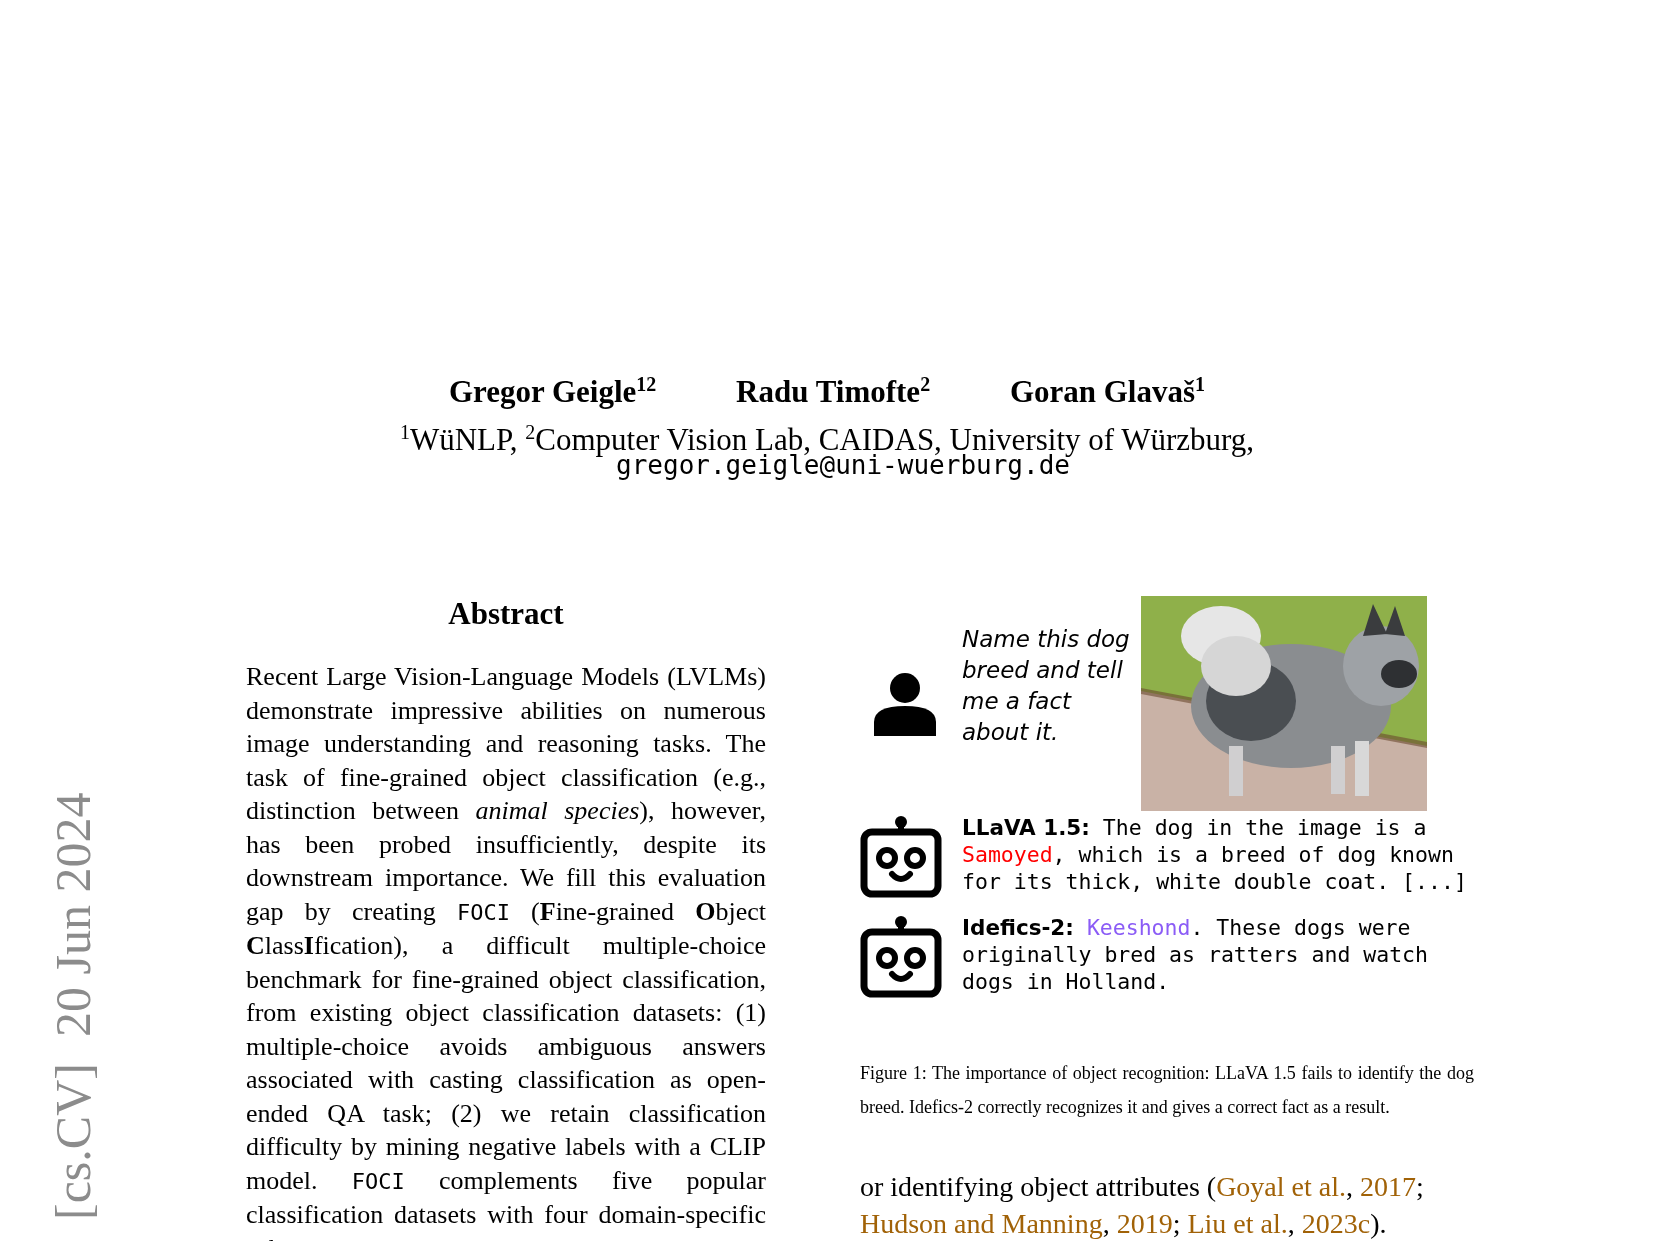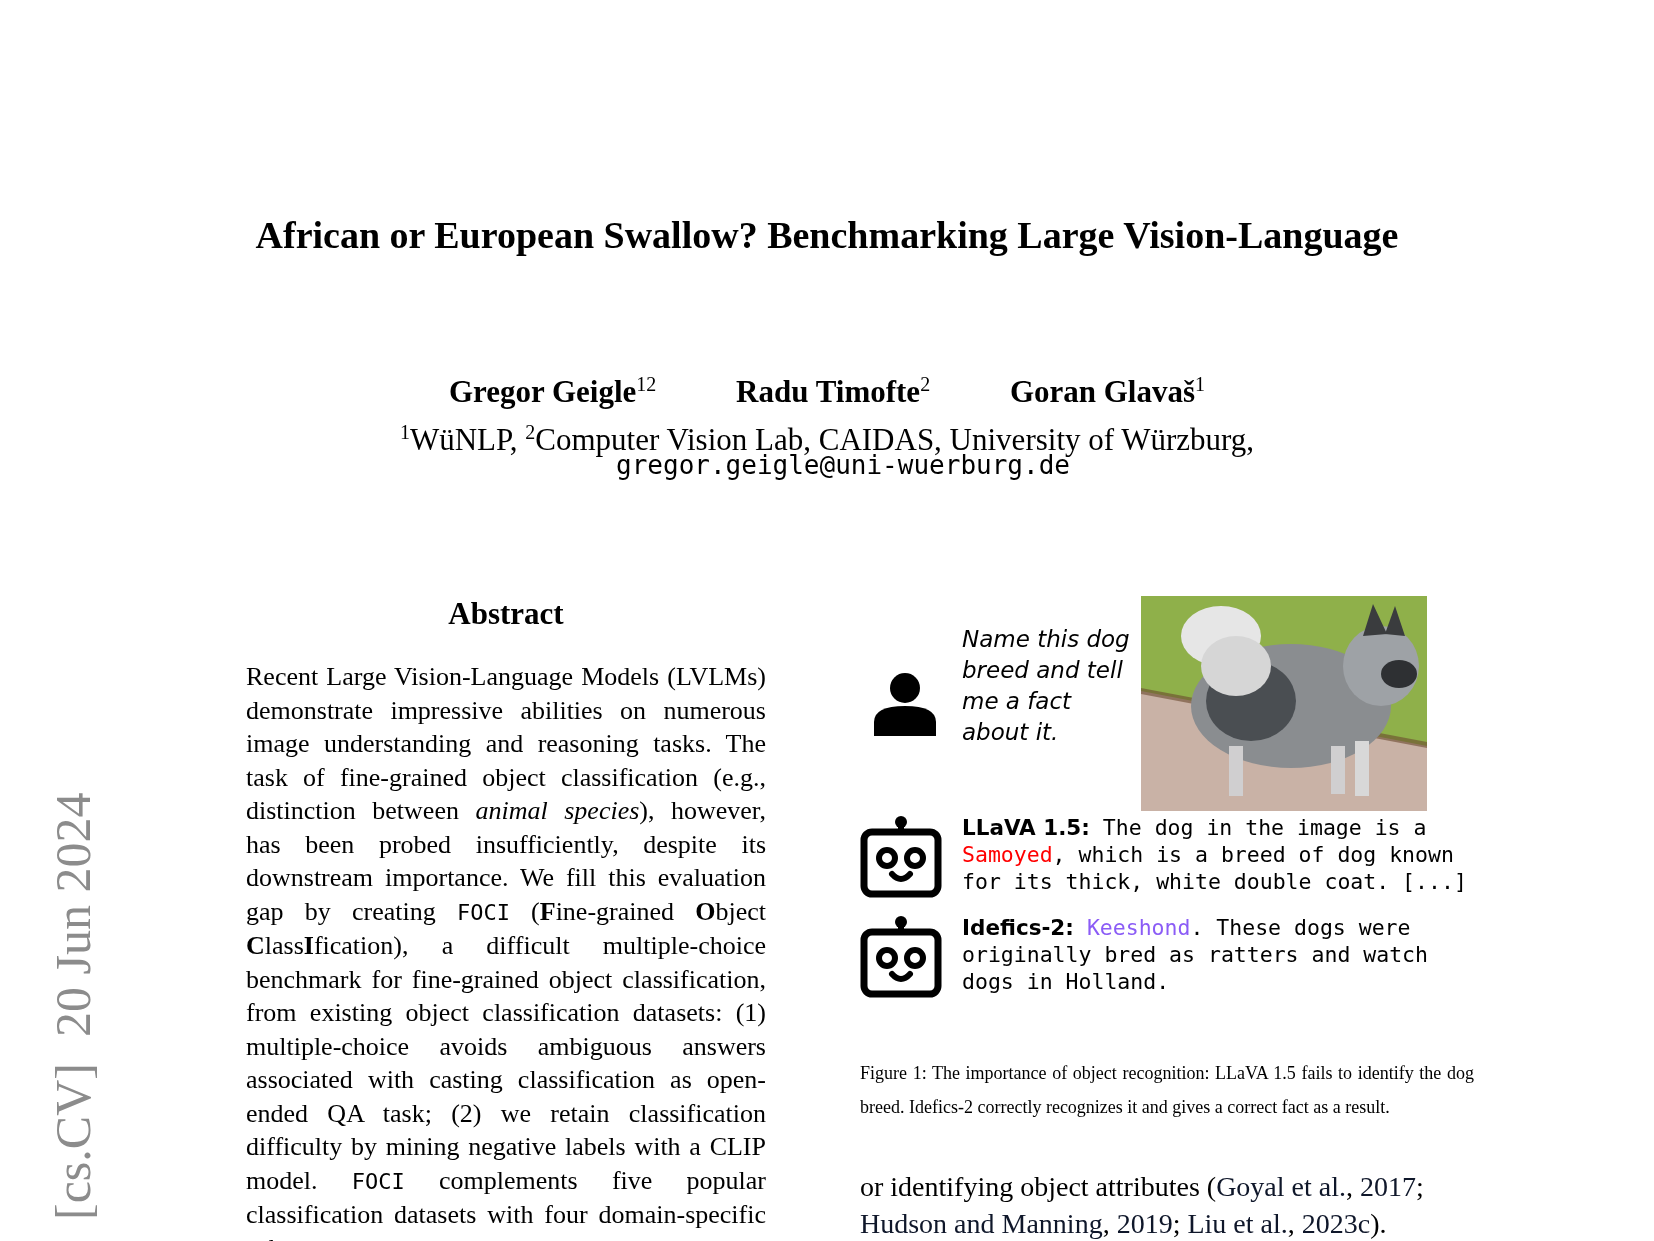--- a/index.html
+++ b/index.html
@@ -3,52 +3,51 @@
 <meta charset="utf-8">
 <style>
   html, body { margin:0; padding:0; background:#ffffff; }
   body { width:1654px; height:1241px; position:relative; overflow:hidden;
          font-family:"Liberation Serif", serif; color:#000; }
   .abs { position:absolute; }
   .title { left:0; width:1654px; top:212px; text-align:center; font-weight:bold;
            font-size:38px; line-height:46px; }
   .authors { left:0; width:1654px; top:364px; text-align:center; font-weight:bold; font-size:31px; line-height:40px; }
   .authors span.a { margin:0 36px; }
-  .authors sup { font-weight:normal; font-size:20px; }
+  .authors sup { font-weight:bold; font-size:20px; }
   .affil { left:0; width:1654px; top:405px; text-align:center; font-size:31px; line-height:38px;margin-top:8px; }
   .affil sup { font-size:20px; }
   .email { left:16px; width:1654px; top:448px; text-align:center; font-family:"DejaVu Sans Mono", monospace; font-size:26px; line-height:34px; }
   .arxiv { left:48px; top:1220px; transform-origin:0 0; transform:rotate(-90deg);
            font-size:50px; color:#8c8c8c; white-space:nowrap; line-height:50px; }
   .arxiv .gap { display:inline-block; width:26px; }
   .abs-head { left:246px; width:520px; top:596px; text-align:center; font-weight:bold; font-size:31px; }
   .abstract { left:246px; width:520px; top:660px; font-size:26px; line-height:33.5px; text-align:justify; }
   .abstract p { margin:0; }
   .mono { font-family:"DejaVu Sans Mono", monospace; font-size:22px; }
   .fig-user-icon { left:872px; top:672px; width:66px; height:64px; }
   .prompt { left:962px; top:624px; width:170px; font-family:"DejaVu Sans", sans-serif; font-style:italic; font-size:23px; line-height:31px; }
   .dog { left:1141px; top:596px; width:286px; height:215px; overflow:hidden; }
   .bot { width:82px; height:82px; }
   .resp { left:962px; width:560px; font-family:"DejaVu Sans Mono", monospace; font-size:21.5px; line-height:27px; white-space:pre; }
   .resp b { font-family:"DejaVu Sans", sans-serif; font-weight:bold; }
   .red { color:#ff0000; }
   .green { color:#8b5cf6; }
   .caption { left:860px; width:614px; top:1030px; font-size:18px; line-height:33.5px; text-align:justify;margin-top:27px; }
   .body2 { left:860px; width:614px; top:1168px; font-size:28px; line-height:37px; }
-  .cite { color:#0f172a; }
+  .cite { color:#a16207; }
 </style>
 </head>
 <body>
 
 <div class="abs arxiv">
   <span>[cs.CV]</span><span class="gap"></span><span>20 Jun 2024</span>
 </div>
 
 <div class="abs title">
-  <div>African or European Swallow? Benchmarking Large Vision-Language</div>
 </div>
 
 <div class="abs authors">
   <span class="a"><span>Gregor Geigle</span><sup>12</sup></span>
   <span class="a"><span>Radu Timofte</span><sup>2</sup></span>
   <span class="a"><span>Goran Glavaš</span><sup>1</sup></span>
 </div>
 
 <div class="abs affil">
   <sup>1</sup><span>WüNLP, </span><sup>2</sup><span>Computer Vision Lab, CAIDAS, University of Würzburg,</span>

